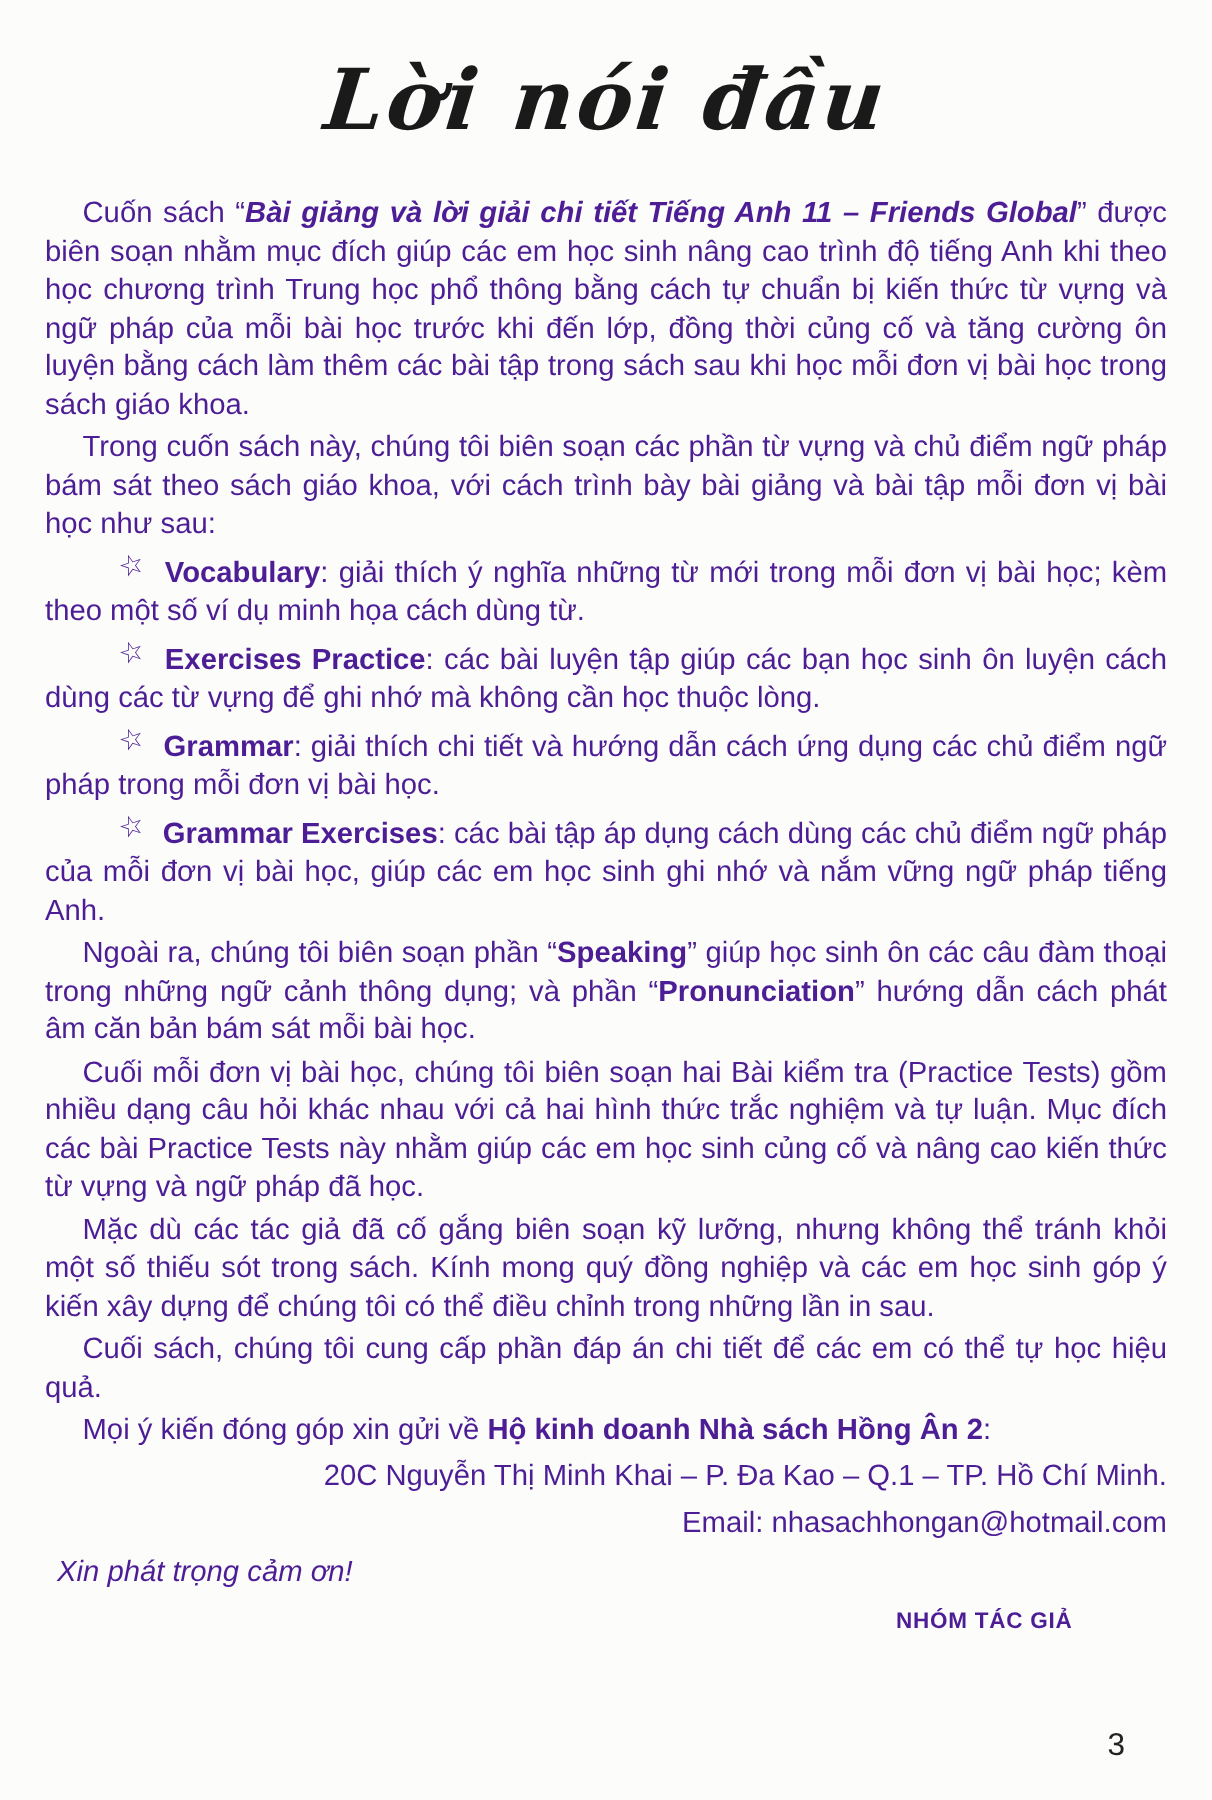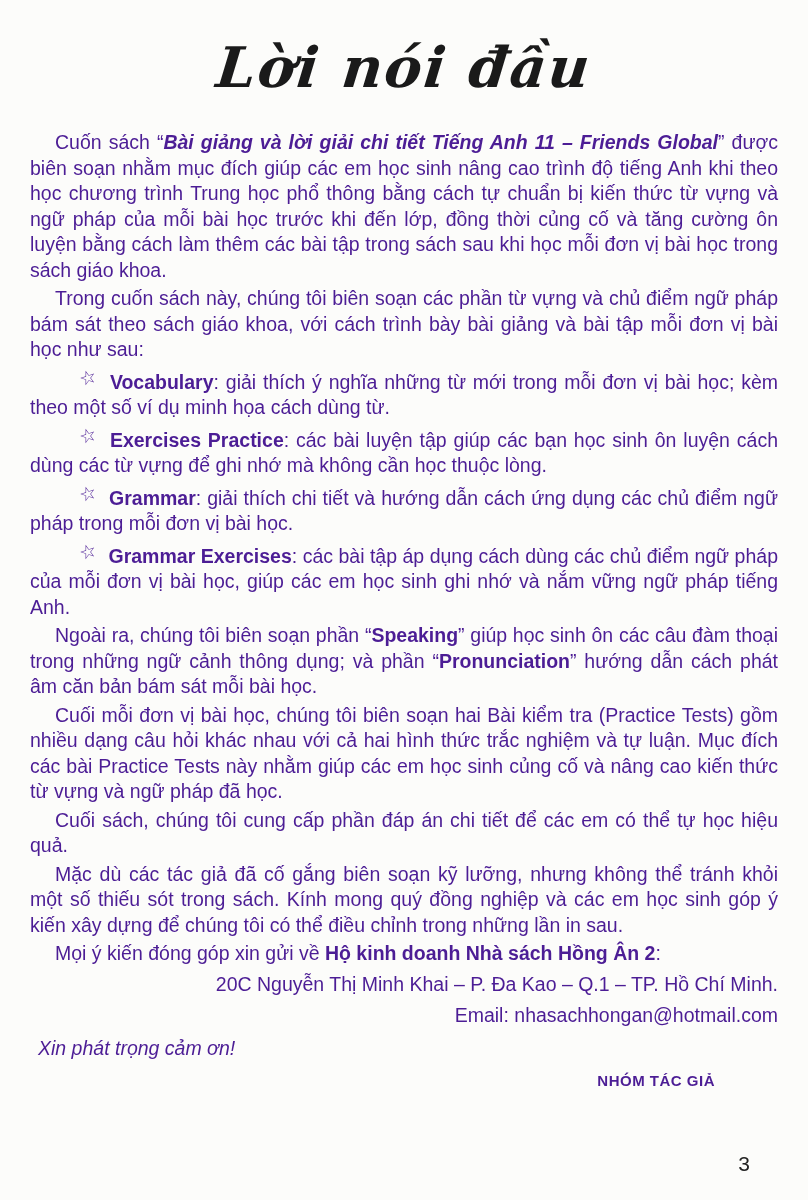--- a/index.html
+++ b/index.html
@@ -74,22 +74,22 @@
 
   <div class="content">
       <p class="body"><span>Cuốn sách “</span><span class="b i">Bài giảng và lời giải chi tiết Tiếng Anh 11 – Friends Global</span><span>” được biên soạn nhằm mục đích giúp các em học sinh nâng cao trình độ tiếng Anh khi theo học chương trình Trung học phổ thông bằng cách tự chuẩn bị kiến thức từ vựng và ngữ pháp của mỗi bài học trước khi đến lớp, đồng thời củng cố và tăng cường ôn luyện bằng cách làm thêm các bài tập trong sách sau khi học mỗi đơn vị bài học trong sách giáo khoa.</span></p>
       <p class="body"><span>Trong cuốn sách này, chúng tôi biên soạn các phần từ vựng và chủ điểm ngữ pháp bám sát theo sách giáo khoa, với cách trình bày bài giảng và bài tập mỗi đơn vị bài học như sau:</span></p>
       <p class="bullet"><span class="star">☆</span> <span class="b">Vocabulary</span><span>: giải thích ý nghĩa những từ mới trong mỗi đơn vị bài học; kèm theo một số ví dụ minh họa cách dùng từ.</span></p>
       <p class="bullet"><span class="star">☆</span> <span class="b">Exercises Practice</span><span>: các bài luyện tập giúp các bạn học sinh ôn luyện cách dùng các từ vựng để ghi nhớ mà không cần học thuộc lòng.</span></p>
       <p class="bullet"><span class="star">☆</span> <span class="b">Grammar</span><span>: giải thích chi tiết và hướng dẫn cách ứng dụng các chủ điểm ngữ pháp trong mỗi đơn vị bài học.</span></p>
       <p class="bullet"><span class="star">☆</span> <span class="b">Grammar Exercises</span><span>: các bài tập áp dụng cách dùng các chủ điểm ngữ pháp của mỗi đơn vị bài học, giúp các em học sinh ghi nhớ và nắm vững ngữ pháp tiếng Anh.</span></p>
       <p class="body"><span>Ngoài ra, chúng tôi biên soạn phần “</span><span class="b">Speaking</span><span>” giúp học sinh ôn các câu đàm thoại trong những ngữ cảnh thông dụng; và phần “</span><span class="b">Pronunciation</span><span>” hướng dẫn cách phát âm căn bản bám sát mỗi bài học.</span></p>
       <p class="body"><span>Cuối mỗi đơn vị bài học, chúng tôi biên soạn hai Bài kiểm tra (Practice Tests) gồm nhiều dạng câu hỏi khác nhau với cả hai hình thức trắc nghiệm và tự luận. Mục đích các bài Practice Tests này nhằm giúp các em học sinh củng cố và nâng cao kiến thức từ vựng và ngữ pháp đã học.</span></p>
+      <p class="body"><span>Mặc dù các tác giả đã cố gắng biên soạn kỹ lưỡng, nhưng không thể tránh khỏi một số thiếu sót trong sách. Kính mong quý đồng nghiệp và các em học sinh góp ý kiến xây dựng để chúng tôi có thể điều chỉnh trong những lần in sau.</span></p>
       <p class="body"><span>Cuối sách, chúng tôi cung cấp phần đáp án chi tiết để các em có thể tự học hiệu quả.</span></p>
-      <p class="body"><span>Mặc dù các tác giả đã cố gắng biên soạn kỹ lưỡng, nhưng không thể tránh khỏi một số thiếu sót trong sách. Kính mong quý đồng nghiệp và các em học sinh góp ý kiến xây dựng để chúng tôi có thể điều chỉnh trong những lần in sau.</span></p>
       <p class="body"><span>Mọi ý kiến đóng góp xin gửi về </span><span class="b">Hộ kinh doanh Nhà sách Hồng Ân 2</span><span>:</span></p>
       <p class="address"><span>20C Nguyễn Thị Minh Khai – P. Đa Kao – Q.1 – TP. Hồ Chí Minh.</span></p>
       <p class="address"><span>Email: nhasachhongan@hotmail.com</span></p>
       <p class="signoff"><span>Xin phát trọng cảm ơn!</span></p>
       <p class="author"><span>NHÓM TÁC GIẢ</span></p>
     </div>
 
   <div class="page-number">3</div>
 </div>
 

